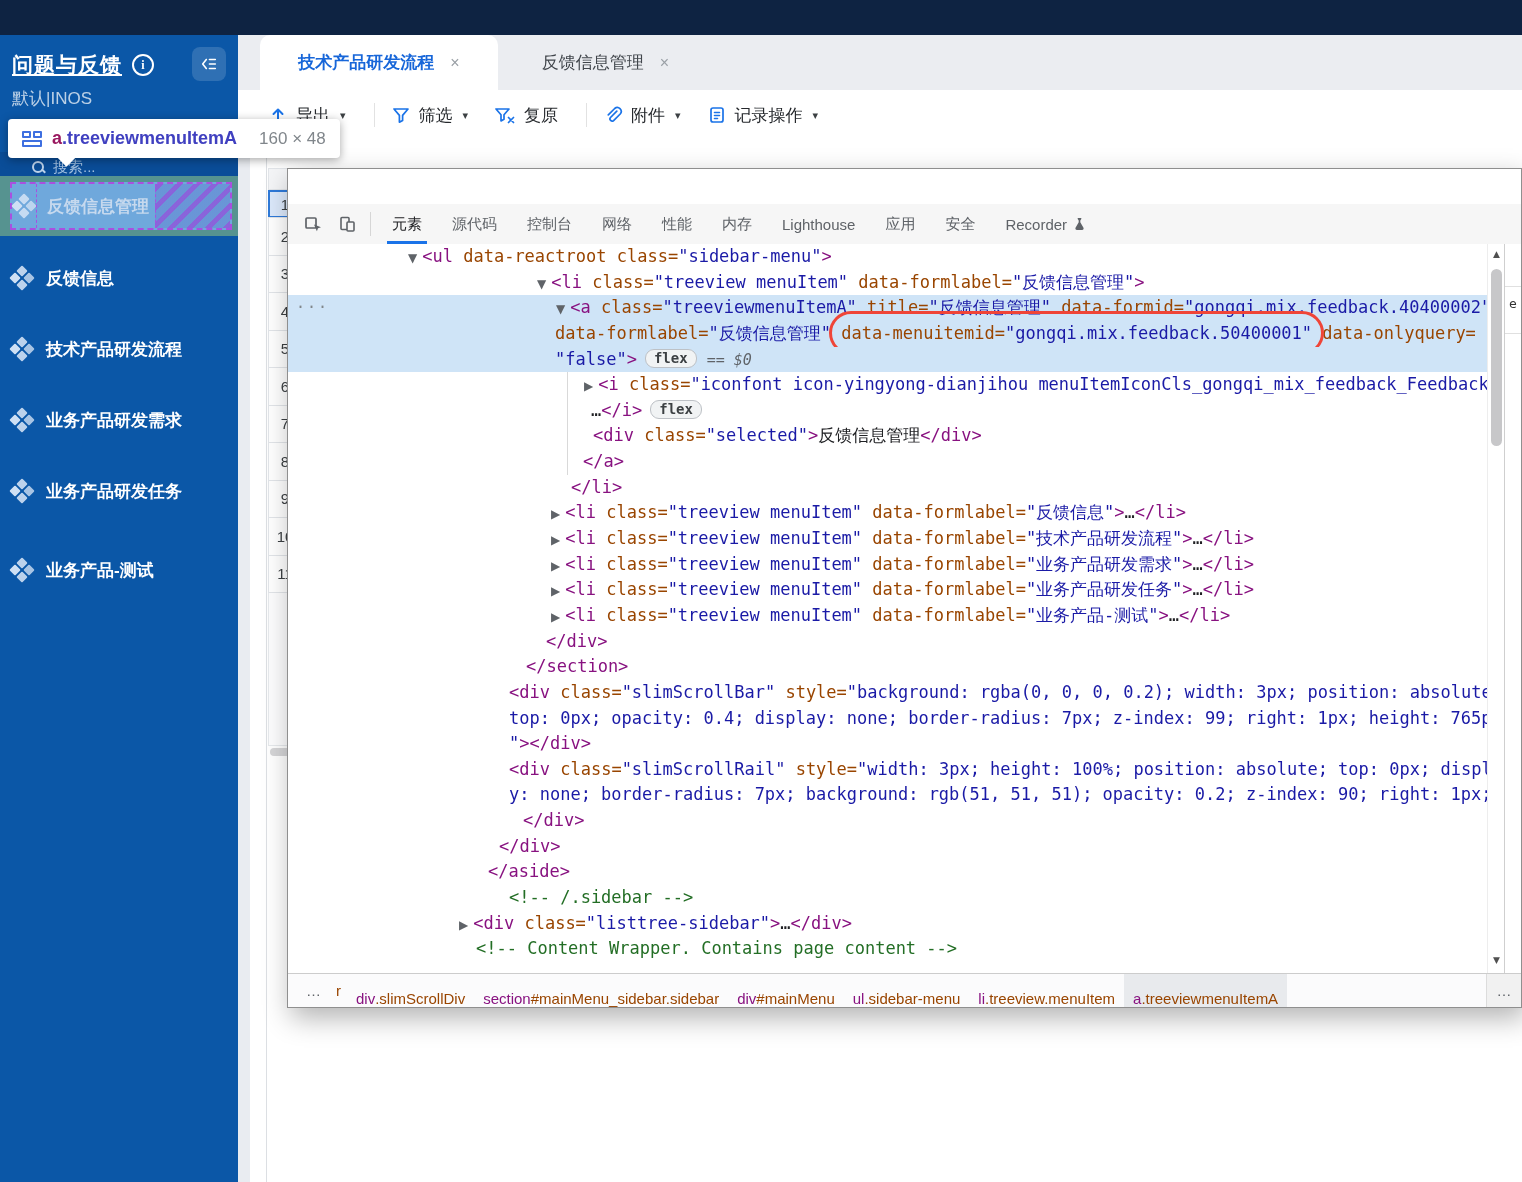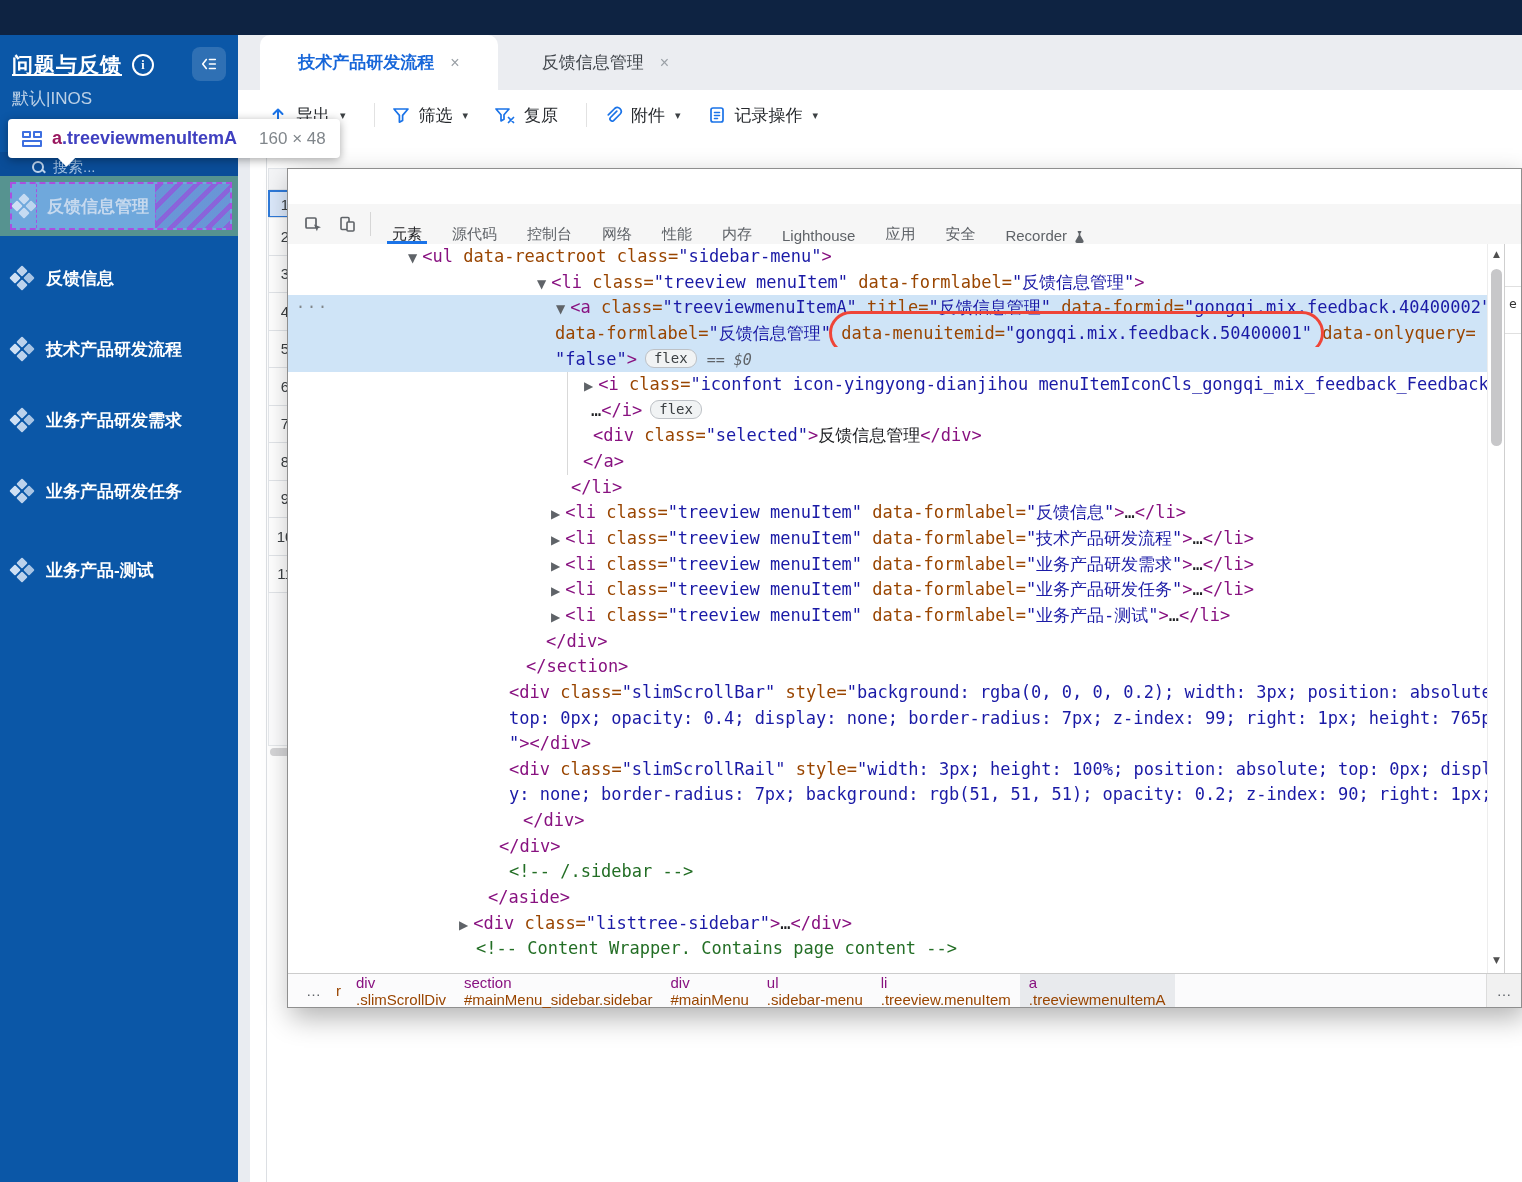--- a/index.html
+++ b/index.html
@@ -89,54 +89,54 @@
             display:flex;align-items:center;padding-left:10px;gap:10px;}
   .chrome-logo{position:relative;width:22px;height:22px;border-radius:50%;
        background:conic-gradient(from 60deg,#fbbc05 0 120deg,#34a853 0 240deg,#ea4335 0 360deg);}
   .chrome-logo i{position:absolute;left:5px;top:5px;width:8px;height:8px;border-radius:50%;background:#4285f4;border:2px solid #fff;}
   .dt-title span{font-size:15px;color:#1b1b1b;}
   .dt-toolbar{position:absolute;left:0;top:35px;right:0;height:40px;background:#f6f6f6;border-bottom:1px solid #d0d0d2;
               display:flex;align-items:stretch;padding-left:8px;}
   .dt-iconbtn{width:34px;display:flex;align-items:center;justify-content:center;}
   .dt-tsep{width:1px;background:#d6d6d6;margin:8px 6px;}
   #dt-tabs{display:flex;align-items:stretch;}
-  .dt-tab{position:relative;display:flex;align-items:flex-end;padding:0 15px;font-size:15px;color:#5f6368;gap:6px;cursor:pointer;}
+  .dt-tab{position:relative;display:flex;align-items:center;padding:0 15px;font-size:15px;color:#5f6368;gap:6px;cursor:pointer;}
   .dt-tab.active{color:#202124;}
   .dt-tab.active:after{content:"";position:absolute;left:10px;right:10px;bottom:0;height:3px;background:#1a73e8;}
   
   #dt-code{position:absolute;left:0;top:75px;width:1202px;height:732px;background:#fff;overflow:hidden;
            font-family:"DejaVu Sans Mono", monospace;font-size:17px;}
   .code-line{position:relative;height:25.65px;line-height:25.65px;white-space:pre;box-sizing:border-box;}
   .code-line.sel{background:#cfe4f7;}
   .sg-a{color:#5f6368;font-family:"DejaVu Sans",sans-serif;font-size:12px;margin-right:5px;}
   .sg-t{color:#881280;}
   .sg-r{color:#994500;}
   .sg-v{color:#1a1aa6;}
   .sg-p{color:#202124;}
   .sg-c{color:#236e25;}
   .sg-e{color:#202124;}
   .sg-q{color:#5f6368;font-style:italic;margin-left:10px;font-size:15px;}
   .sg-b{display:inline-block;border:1px solid #bdc1c6;background:#f1f3f4;color:#3c4043;border-radius:9px;
-        padding:0 8px;font-size:14px;line-height:17px;margin-left:8px;vertical-align:2px;}
+        padding:0 8px;font-size:14px;line-height:17px;margin-left:8px;vertical-align:2px;font-weight:bold;}
   .dots{position:absolute;left:8px;top:0;color:#80868b;letter-spacing:2px;font-size:15px;}
   .red-ring{outline:3px solid #ef4538;outline-offset:9px;border-radius:10px;}
   .guide{position:absolute;width:1px;background:#d9d9d9;}
   
   .dt-scroll{position:absolute;right:16px;top:75px;bottom:33px;width:17px;background:#fff;border-left:1px solid #ededed;}
   .dt-scroll .arr{position:absolute;left:0;width:17px;height:16px;color:#505050;font-size:9px;display:flex;
                   align-items:center;justify-content:center;font-family:"DejaVu Sans",sans-serif;}
   .dt-thumb{position:absolute;left:3px;top:25px;width:11px;height:177px;background:#c7c7c9;border-radius:6px;}
   .dt-styles{position:absolute;right:0;top:75px;bottom:33px;width:16px;background:#fff;border-left:1px solid #cfcfcf;}
   .dt-styles .hl1,.dt-styles .hl2{position:absolute;left:0;right:0;height:1px;background:#e0e0e0;}
   .dt-styles .hl1{top:42px;} .dt-styles .hl2{top:89px;}
   .dt-styles span{position:absolute;left:4px;top:52px;font-size:13px;color:#333;font-family:"DejaVu Sans Mono",monospace;}
   
   .dt-crumbs{position:absolute;left:0;right:0;bottom:0;height:33px;background:#fbfbfc;border-top:1px solid #ccc;
              display:flex;align-items:center;padding-left:10px;font-size:15px;}
-  .crumb{display:flex;align-items:flex-start;height:100%;padding:0 9px;white-space:nowrap;cursor:pointer;flex-direction:column;}
+  .crumb{display:flex;align-items:flex-end;height:100%;padding:0 9px;white-space:nowrap;cursor:pointer;}
   .crumb .ctag{color:#881280;}
   .crumb .crest{color:#994500;}
   .crumb.selected{background:#e8eaed;}
   .crumb-more{color:#5f6368;padding:0 8px;letter-spacing:1px;}
   .crumb-trunc{color:#994500;padding:0 6px;}
   .crumb-more-right{position:absolute;right:0;top:0;bottom:0;width:34px;background:#f1f1f1;border-left:1px solid #dcdcdc;
              display:flex;align-items:center;justify-content:center;color:#5f6368;}
   svg{display:block;}
 </style>
 </head>
@@ -400,22 +400,22 @@
         <div class="code-line" style="padding-left: 263px;"><span class="sg-a">▶</span><span class="sg-t">&lt;li</span><span class="sg-p"> </span><span class="sg-r">class=</span><span class="sg-v">"treeview menuItem"</span><span class="sg-p"> </span><span class="sg-r">data-formlabel=</span><span class="sg-v">"业务产品-测试"</span><span class="sg-t">&gt;</span><span class="sg-e">…</span><span class="sg-t">&lt;/li&gt;</span></div>
         <div class="code-line" style="padding-left: 258px;"><span class="sg-t">&lt;/div&gt;</span></div>
         <div class="code-line" style="padding-left: 238px;"><span class="sg-t">&lt;/section&gt;</span></div>
         <div class="code-line" style="padding-left: 221px;"><span class="sg-t">&lt;div</span><span class="sg-p"> </span><span class="sg-r">class=</span><span class="sg-v">"slimScrollBar"</span><span class="sg-p"> </span><span class="sg-r">style=</span><span class="sg-v">"background: rgba(0, 0, 0, 0.2); width: 3px; position: absolute;</span></div>
         <div class="code-line" style="padding-left: 221px;"><span class="sg-v">top: 0px; opacity: 0.4; display: none; border-radius: 7px; z-index: 99; right: 1px; height: 765px;</span></div>
         <div class="code-line" style="padding-left: 221px;"><span class="sg-v">"</span><span class="sg-t">&gt;&lt;/div&gt;</span></div>
         <div class="code-line" style="padding-left: 221px;"><span class="sg-t">&lt;div</span><span class="sg-p"> </span><span class="sg-r">class=</span><span class="sg-v">"slimScrollRail"</span><span class="sg-p"> </span><span class="sg-r">style=</span><span class="sg-v">"width: 3px; height: 100%; position: absolute; top: 0px; displa</span></div>
         <div class="code-line" style="padding-left: 221px;"><span class="sg-v">y: none; border-radius: 7px; background: rgb(51, 51, 51); opacity: 0.2; z-index: 90; right: 1px;"</span></div>
         <div class="code-line" style="padding-left: 235px;"><span class="sg-t">&lt;/div&gt;</span></div>
         <div class="code-line" style="padding-left: 211px;"><span class="sg-t">&lt;/div&gt;</span></div>
+        <div class="code-line" style="padding-left: 200px;"><span class="sg-t">&lt;/aside&gt;</span></div>
         <div class="code-line" style="padding-left: 221px;"><span class="sg-c">&lt;!-- /.sidebar --&gt;</span></div>
-        <div class="code-line" style="padding-left: 200px;"><span class="sg-t">&lt;/aside&gt;</span></div>
         <div class="code-line" style="padding-left: 171px;"><span class="sg-a">▶</span><span class="sg-t">&lt;div</span><span class="sg-p"> </span><span class="sg-r">class=</span><span class="sg-v">"listtree-sidebar"</span><span class="sg-t">&gt;</span><span class="sg-e">…</span><span class="sg-t">&lt;/div&gt;</span></div>
         <div class="code-line" style="padding-left: 188px;"><span class="sg-c">&lt;!-- Content Wrapper. Contains page content --&gt;</span></div>
         <div class="guide" style="left: 279px; top: 128.25px; height: 102.6px;"></div>
       </div>
   <div class="dt-scroll">
     <span class="arr" style="top:2px">▲</span>
     <span class="dt-thumb"></span>
     <span class="arr" style="bottom:6px">▼</span>
   </div>
   <div class="dt-styles">

